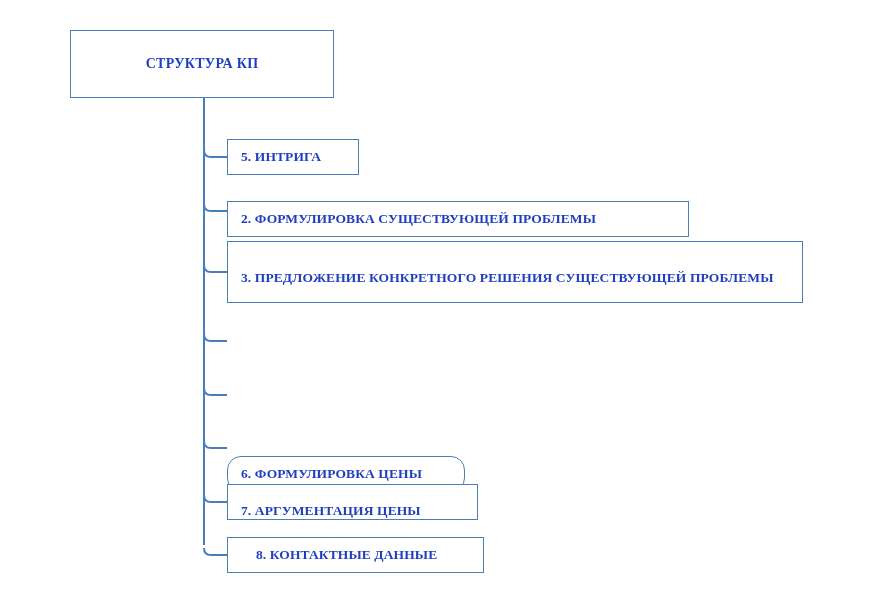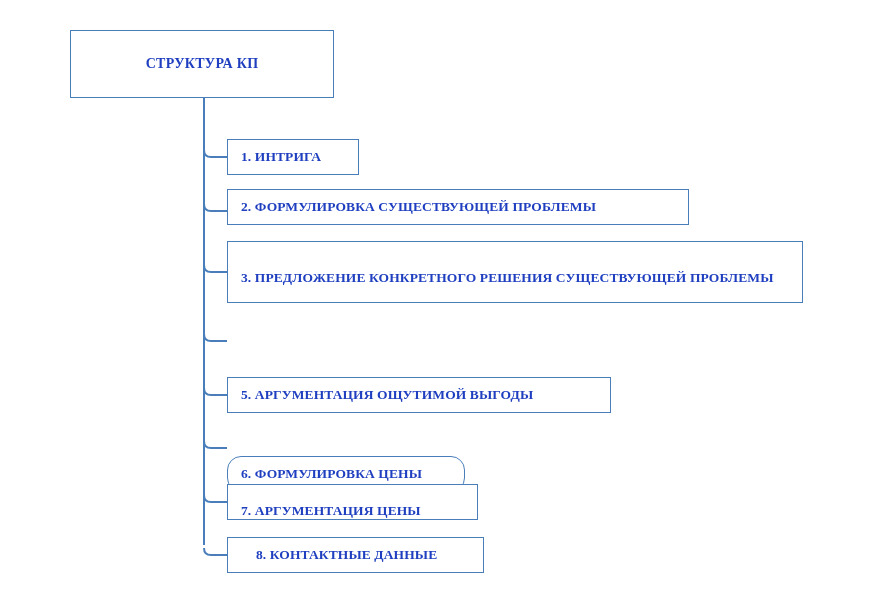--- a/index.html
+++ b/index.html
@@ -47,21 +47,21 @@
     font-size: 13.5px;
     font-weight: bold;
     letter-spacing: 0.1px;
     padding: 0 0 0 13px;
   }
   .node-child .node-label {
     display: block;
     line-height: 1.22;
   }
   .n1 { top: 139px; width: 132px; height: 36px; }
-  .n2 { top: 189px; width: 462px; height: 36px; }
+  .n2 { top: 201px; width: 462px; height: 36px; }
   .n3 { top: 241px; width: 576px; height: 62px; align-items: flex-start; padding-top: 28px; }
   .n4 { top: 323px; width: 232px; height: 36px; }
   .n5 { top: 377px; width: 384px; height: 36px; }
   .n6 { top: 456px; width: 238px; height: 36px; border-radius: 14px; }
   .n7 { top: 484px; width: 251px; height: 36px; align-items: flex-end; }
   .n8 { top: 537px; width: 257px; height: 36px; padding-left: 28px; }
 </style>
 </head>
 <body>
 
@@ -81,35 +81,32 @@
       <path d="M204,495 Q204,502 211,502 L227,502"></path>
       <path d="M204,548 Q204,555 211,555 L227,555"></path>
     </g>
   </svg>
 
   <div class="node node-title">
     <span class="node-label">СТРУКТУРА КП</span>
   </div>
 
   <div class="node node-child n1">
-    <span class="node-label">1. ИНТРИГА</span>
+    <span class="node-label">5. ИНТРИГА</span>
   </div>
 
   <div class="node node-child n2">
     <span class="node-label">2. ФОРМУЛИРОВКА СУЩЕСТВУЮЩЕЙ ПРОБЛЕМЫ</span>
   </div>
 
   <div class="node node-child n3">
     <span class="node-label">3. ПРЕДЛОЖЕНИЕ КОНКРЕТНОГО РЕШЕНИЯ СУЩЕСТВУЮЩЕЙ ПРОБЛЕМЫ</span>
   </div>
 
 
-  <div class="node node-child n5">
-    <span class="node-label">5. АРГУМЕНТАЦИЯ ОЩУТИМОЙ ВЫГОДЫ</span>
-  </div>
 
   <div class="node node-child n6">
     <span class="node-label">6. ФОРМУЛИРОВКА ЦЕНЫ</span>
   </div>
 
   <div class="node node-child n7">
     <span class="node-label">7. АРГУМЕНТАЦИЯ ЦЕНЫ</span>
   </div>
 
   <div class="node node-child n8">

